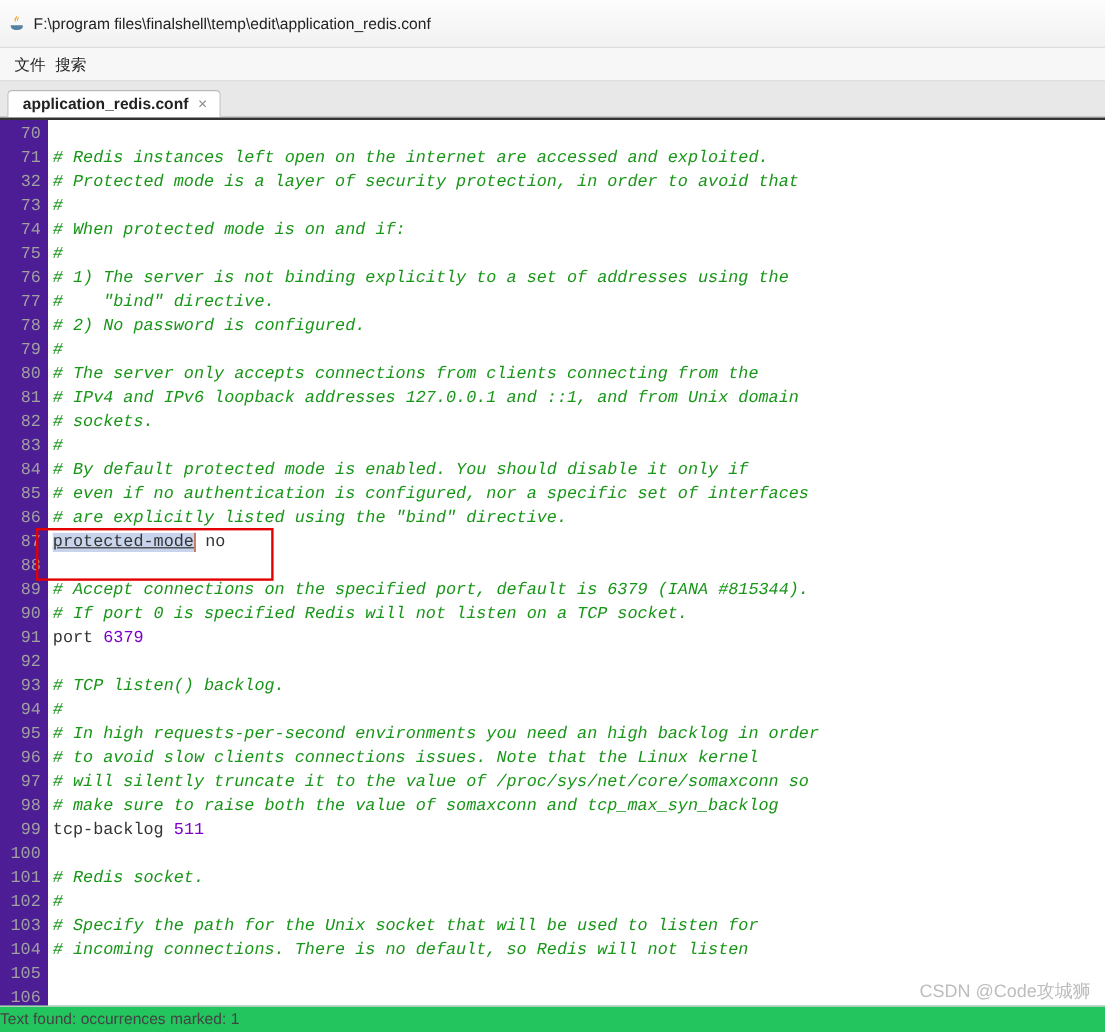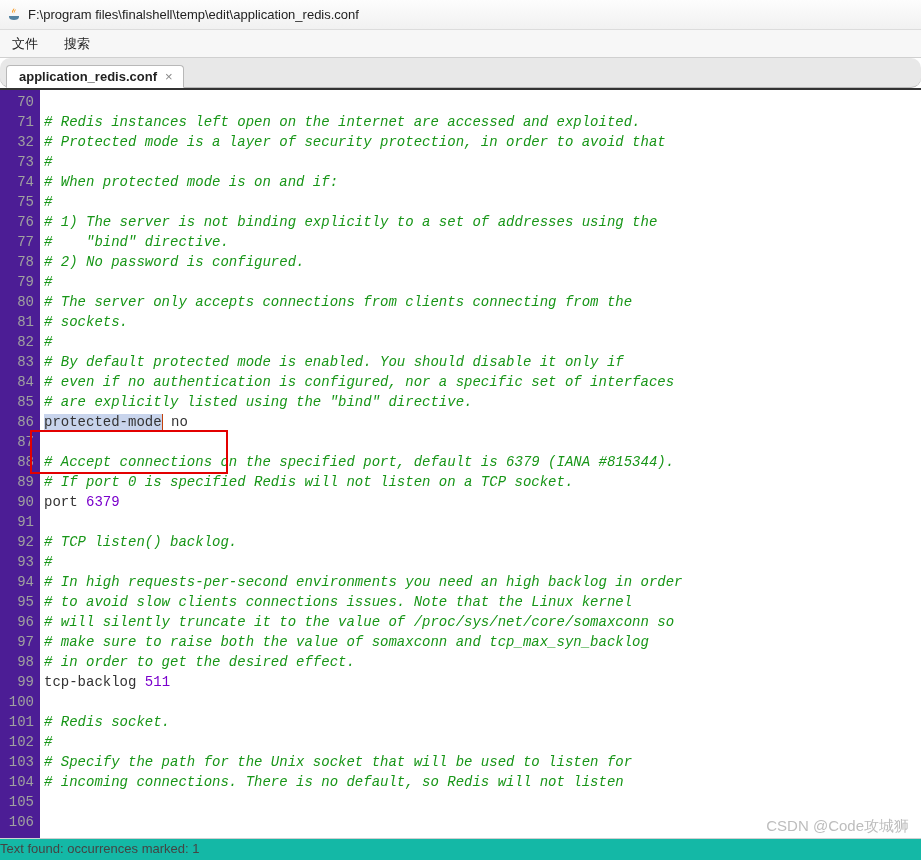--- a/index.html
+++ b/index.html
@@ -1,36 +1,36 @@
 <!DOCTYPE html>
 <html><head>
 <meta charset="utf-8">
 <style>
   * { margin: 0; padding: 0; box-sizing: border-box; }
   body { font-family: "Microsoft YaHei", Arial, sans-serif; font-size: 13px; background: #fff; width: 921px; height: 860px; overflow: hidden; position: relative; }
-  .titlebar { height: 30px; display: flex; align-items: center; padding: 0 6px; border-bottom: 1px solid #dcdcdc; background: linear-gradient(#fdfdfd,#f1f1f1); }
+  .titlebar { height: 40px; display: flex; align-items: center; padding: 0 6px; border-bottom: 1px solid #dcdcdc; background: linear-gradient(#fdfdfd,#f1f1f1); }
   .java-icon { width:16px; height:16px; margin-right:6px; display:inline-flex; align-items:center; justify-content:center; }
   .titlebar-text { color:#222; }
-  .menubar { height: 28px; display:flex; align-items:center; gap:18px; padding:0 8px; border-bottom:1px solid #d0d0d0; background:#f7f7f7; color:#222; }
+  .menubar { height: 28px; display:flex; align-items:center; padding:0 8px; border-bottom:1px solid #d0d0d0; background:#f7f7f7; color:#222; }
   .menuitem { padding:2px 4px; cursor:default; }
-  .tabrow { height: 30px; background:#e8e8e8; border-bottom:1px solid #b8b8b8; display:flex; align-items:flex-end; padding:0 6px;border-radius:10px; }
+  .tabrow { height: 30px; background:#e8e8e8; border-bottom:1px solid #b8b8b8; display:flex; align-items:flex-end; padding:0 6px; }
   .tab { background:#fff; border:1px solid #b8b8b8; border-bottom:1px solid #fff; border-top-left-radius:4px; border-top-right-radius:4px; padding:3px 10px 3px 12px; display:flex; align-items:center; gap:8px; position:relative; top:1px; }
   .tab .label { font-weight:bold; color:#222; }
   .tab .close { font-family:Arial; color:#888; font-size:13px; cursor:pointer; }
   .editor { position:relative; display:flex; height: calc(860px - 30px - 28px - 30px - 22px); overflow:hidden; border-top:2px solid #333; }
   .gutter { width:40px; text-align:right; padding:2px 6px 2px 2px; color:#a0a0a0; font-family:"Consolas","Courier New",monospace; font-size:14px; line-height:20px; background:#4c1d95; user-select:none; }
   .code { flex:1; padding:2px 4px; font-family:"Consolas","Courier New",monospace; font-size:14px; line-height:20px; font-style:italic; position:relative; }
   .code .line { white-space:pre; height:20px; }
   .comment { color:#189618; }
   .key { color:#333; font-style:normal; }
   .num { color:#7a00cc; font-style:normal; }
   .sel { background:#c8d4ec; }
-  .caret { border-right:1px solid #c2410c; }
+  .caret { border-right:1px solid #c2410c;text-decoration:underline; }
   .highlight-box { position:absolute; border:2px solid #e30000; pointer-events:none; }
-  .statusbar { position:absolute; left:0; right:0; bottom:0; height:22px; background:#14b8a6; border-top:1px solid #d0d0d0; color:#444; font-size:13px; padding:2px 0 0 0; }
+  .statusbar { position:absolute; left:0; right:0; bottom:0; height:22px; background:#22c55e; border-top:1px solid #d0d0d0; color:#444; font-size:13px; padding:2px 0 0 0; }
   .watermark { position:absolute; right:12px; bottom:24px; color:#bdbdbd; font-size:15px; pointer-events:none; }
 </style>
 </head>
 <body>
 
 <div class="titlebar">
   <span class="java-icon">
     <svg width="16" height="16" viewBox="0 0 16 16">
         <path d="M3 10c0 1.7 2 3 5 3s5-1.3 5-3v-1H3v1z" fill="#5382a1"></path>
         <path d="M8 1c1 1.5-1 2.5-1 4 0 1 1 1.5 1 1.5S6 6 6 4.5C6 2.8 8 2.2 8 1z" fill="#f8981d"></path>
@@ -97,38 +97,38 @@
     <div class="line"><span class="comment"># Redis instances left open on the internet are accessed and exploited.</span></div>
     <div class="line"><span class="comment"># Protected mode is a layer of security protection, in order to avoid that</span></div>
     <div class="line"><span class="comment">#</span></div>
     <div class="line"><span class="comment"># When protected mode is on and if:</span></div>
     <div class="line"><span class="comment">#</span></div>
     <div class="line"><span class="comment"># 1) The server is not binding explicitly to a set of addresses using the</span></div>
     <div class="line"><span class="comment">#    "bind" directive.</span></div>
     <div class="line"><span class="comment"># 2) No password is configured.</span></div>
     <div class="line"><span class="comment">#</span></div>
     <div class="line"><span class="comment"># The server only accepts connections from clients connecting from the</span></div>
+    <div class="line"><span class="comment"># IPv4 and IPv6 loopback addresses 127.0.0.1 and ::1, and from Unix domain</span></div>
     <div class="line"><span class="comment"># sockets.</span></div>
     <div class="line"><span class="comment">#</span></div>
     <div class="line"><span class="comment"># By default protected mode is enabled. You should disable it only if</span></div>
     <div class="line"><span class="comment"># even if no authentication is configured, nor a specific set of interfaces</span></div>
     <div class="line"><span class="comment"># are explicitly listed using the "bind" directive.</span></div>
     <div class="line"><span class="key sel caret">protected-mode</span><span class="key"> no</span></div>
     <div class="line"><span class="comment"></span></div>
     <div class="line"><span class="comment"># Accept connections on the specified port, default is 6379 (IANA #815344).</span></div>
     <div class="line"><span class="comment"># If port 0 is specified Redis will not listen on a TCP socket.</span></div>
     <div class="line"><span class="key">port </span><span class="num">6379</span></div>
     <div class="line"><span class="comment"></span></div>
     <div class="line"><span class="comment"># TCP listen() backlog.</span></div>
     <div class="line"><span class="comment">#</span></div>
     <div class="line"><span class="comment"># In high requests-per-second environments you need an high backlog in order</span></div>
     <div class="line"><span class="comment"># to avoid slow clients connections issues. Note that the Linux kernel</span></div>
     <div class="line"><span class="comment"># will silently truncate it to the value of /proc/sys/net/core/somaxconn so</span></div>
     <div class="line"><span class="comment"># make sure to raise both the value of somaxconn and tcp_max_syn_backlog</span></div>
-    <div class="line"><span class="comment"># in order to get the desired effect.</span></div>
     <div class="line"><span class="key">tcp-backlog </span><span class="num">511</span></div>
     <div class="line"><span class="comment"></span></div>
     <div class="line"><span class="comment"># Redis socket.</span></div>
     <div class="line"><span class="comment">#</span></div>
     <div class="line"><span class="comment"># Specify the path for the Unix socket that will be used to listen for</span></div>
     <div class="line"><span class="comment"># incoming connections. There is no default, so Redis will not listen</span></div>
 
     <div class="highlight-box" style="left:-10px; top:340px; width:198px; height:44px;"></div>
   </div>
 </div>

